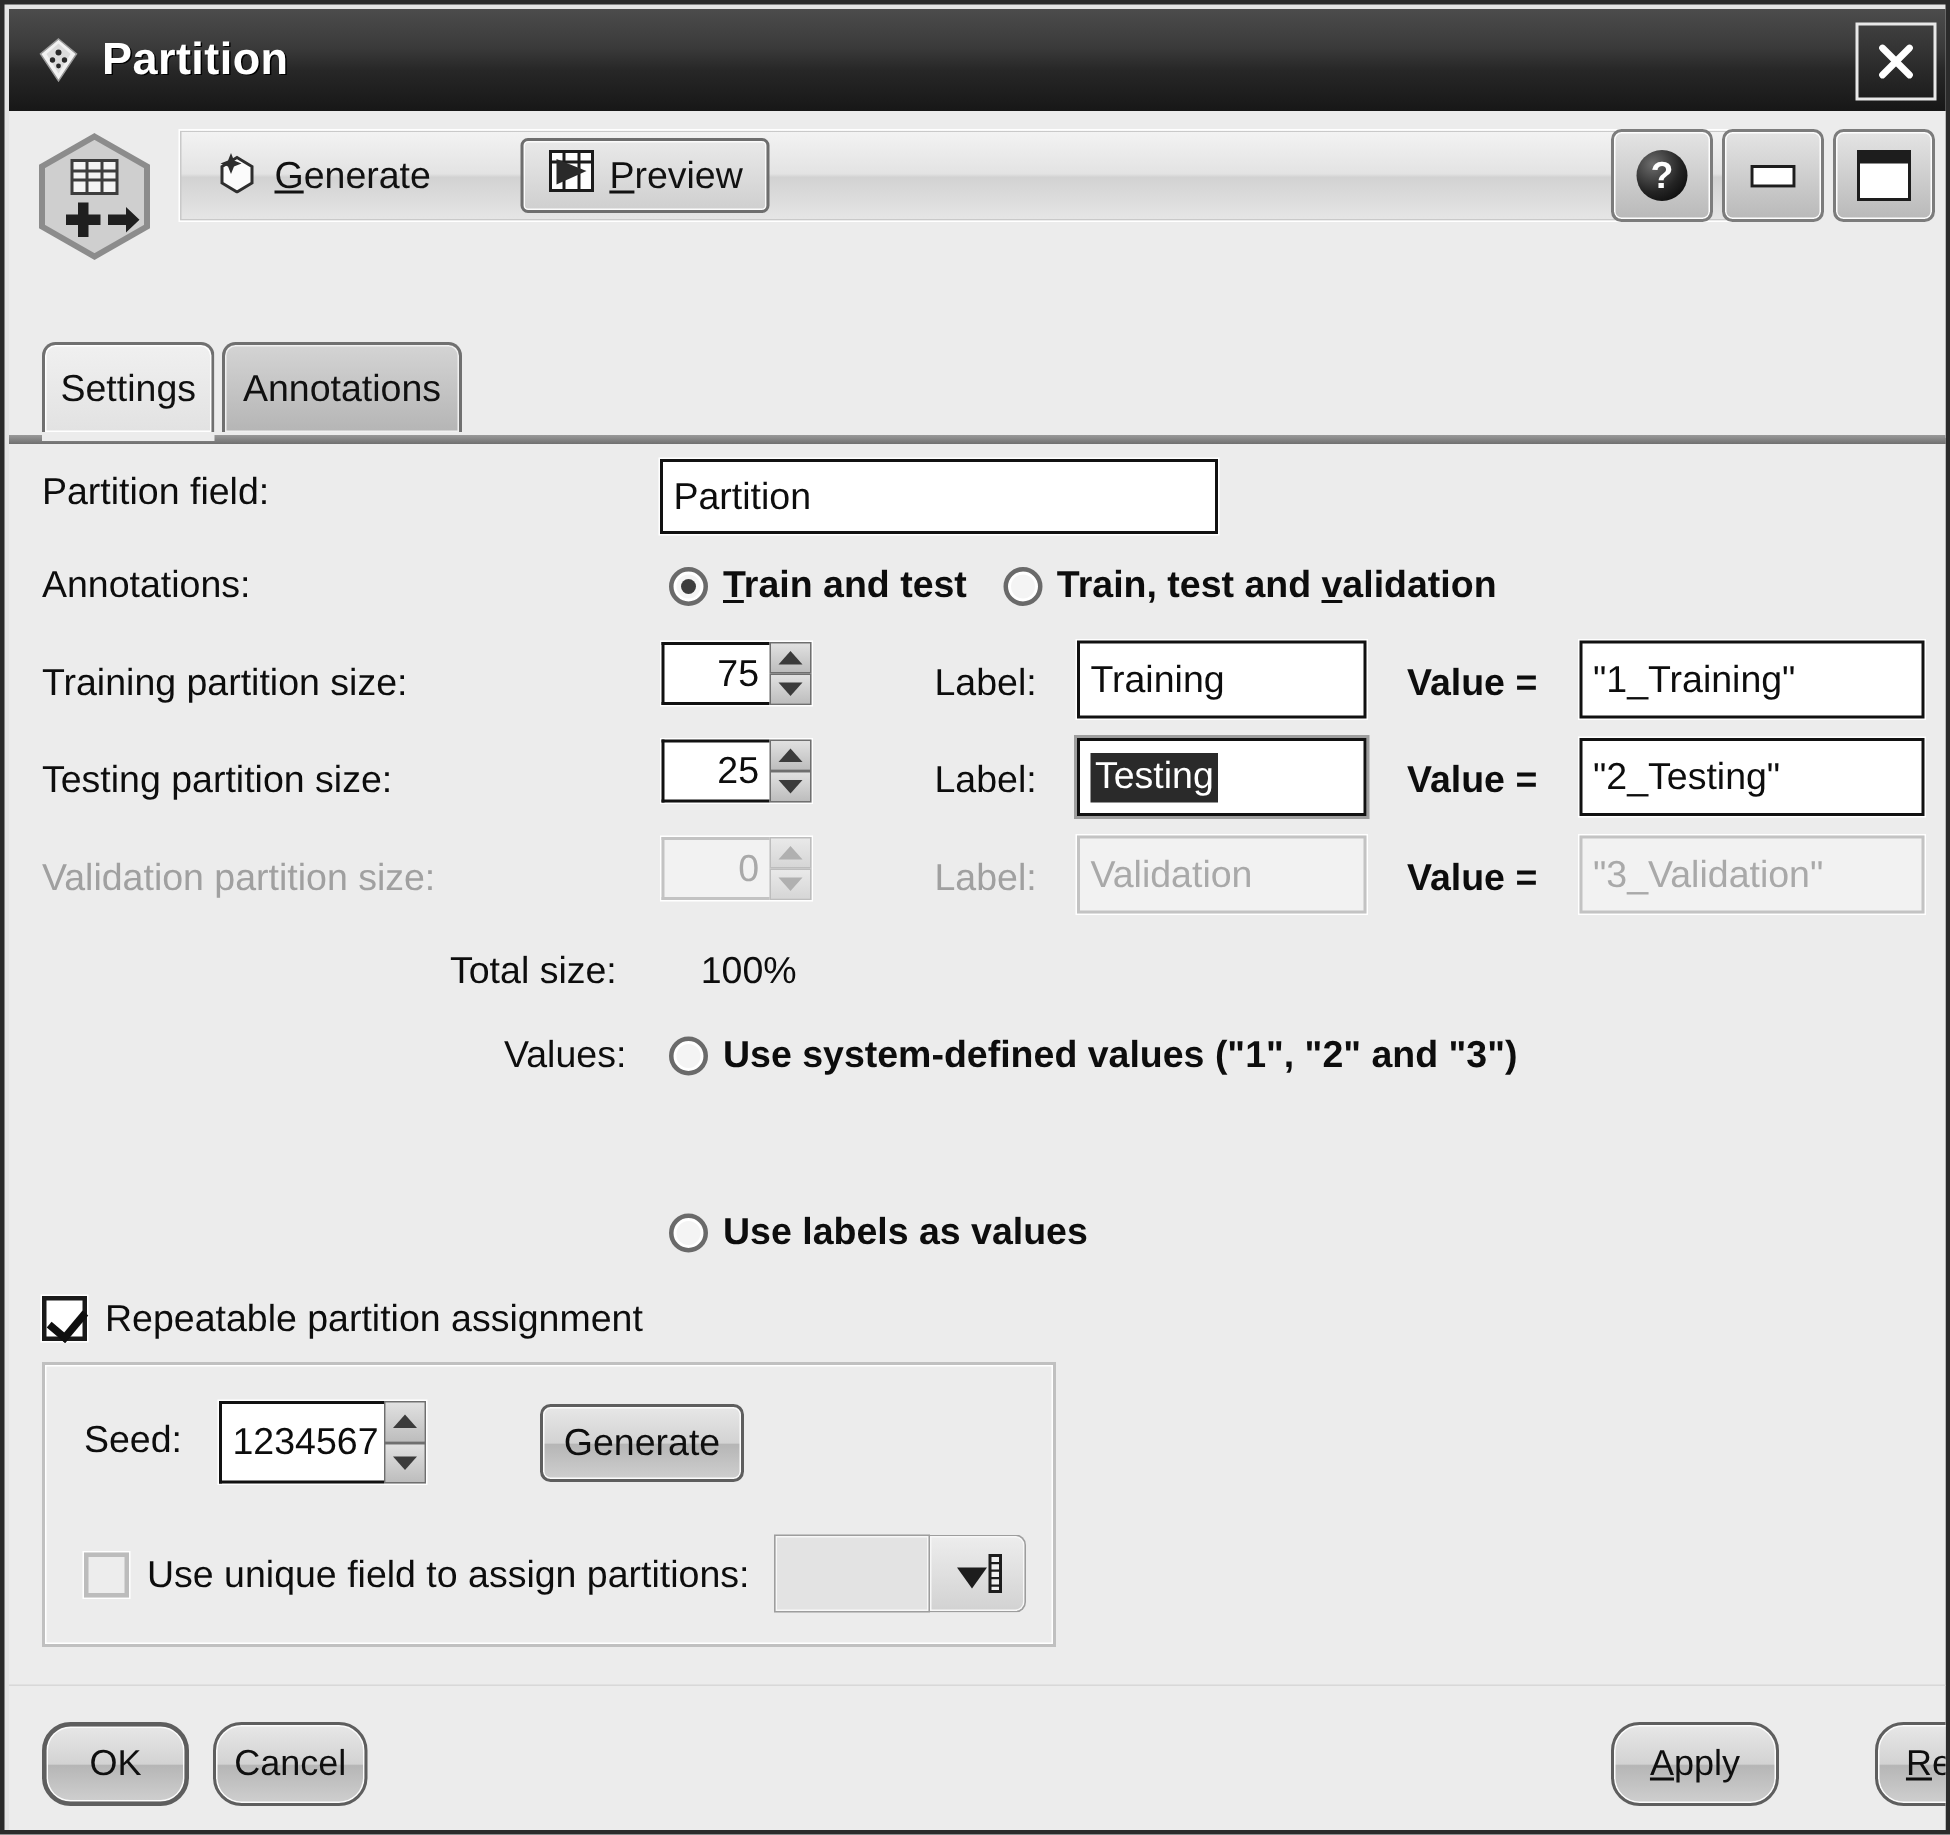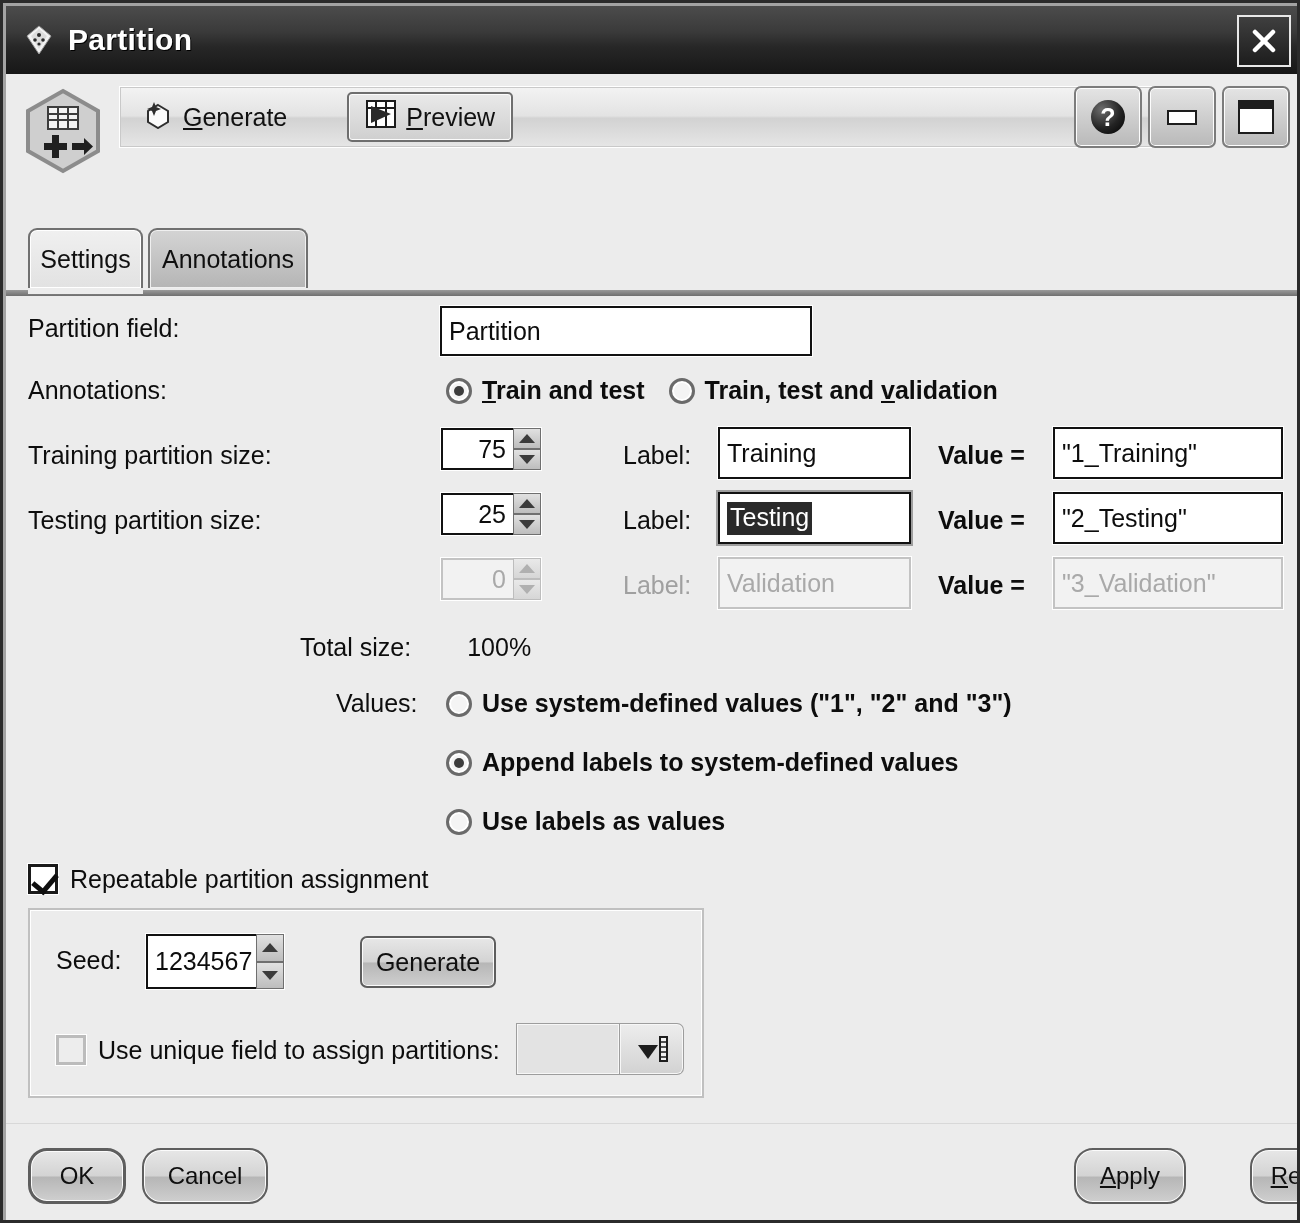--- a/index.html
+++ b/index.html
@@ -7,21 +7,21 @@
     background: #ffffff;
   }
   body {
     width: 1300px; height: 1223px;
     font-family: "Liberation Sans", sans-serif;
     -webkit-font-smoothing: none;
   }
   .window {
     position: absolute; left: 0; top: 0;
     width: 1300px; height: 1223px;
-    background: #a3a3a3;
+    background: #e5e5e5;
     border: 3px solid #2b2b2b;
     box-sizing: border-box;
     overflow: hidden;
   }
 
   
   .titlebar {
     position: absolute; left: 3px; top: 3px;
     width: 1294px; height: 68px;
     background: linear-gradient(to bottom, #4c4c4c 0%, #3a3a3a 38%, #272727 60%, #171717 100%);
@@ -431,20 +431,23 @@
     <div class="textbox" style="position:absolute; left:712px; top:196px; width:193px; height:52px; box-shadow:0 0 0 2px #9e9e9e;">
       <span class="selected-text">Testing</span>
     </div>
     <div class="row" style="left:932px; top:210px;">
       <span class="lbl bold">Value =</span>
     </div>
     <div class="textbox" style="position:absolute; left:1047px; top:196px; width:230px; height:52px;">
       <span>"2_Testing"</span>
     </div>
 
+    <div class="row" style="left:22px; top:275px;">
+      <span class="lbl dim">Validation partition size:</span>
+    </div>
     <div class="spinner dim" style="position:absolute; left:435px; top:262px;">
       <div class="spin-field">0</div>
       <div class="spin-btns">
         <div class="spin-btn">
             <span class="tri-up"></span>
           </div>
         <div class="spin-btn">
             <span class="tri-dn"></span>
           </div>
       </div>
@@ -467,26 +470,20 @@
       <span class="lbl" style="margin-left:56px;">100%</span>
     </div>
 
     <div class="row" style="left:330px; top:393px;">
       <span class="lbl">Values:</span>
     </div>
     <div class="row" style="left:440px; top:393px;">
       <span class="radio-opt">
         <span class="radio"></span>
         <span class="lbl">Use system-defined values ("1", "2" and "3")</span>
-      </span>
-    </div>
-    <div class="row" style="left:440px; top:452px;">
-      <span class="radio-opt">
-        <span class="radio on"></span>
-        <span class="lbl">Append labels to system-defined values</span>
       </span>
     </div>
     <div class="row" style="left:440px; top:511px;">
       <span class="radio-opt">
         <span class="radio"></span>
         <span class="lbl">Use labels as values</span>
       </span>
     </div>
 
     <div class="row" style="left:22px; top:568px;">
@@ -534,21 +531,21 @@
           </svg>
         </div>
       </div>
     </div>
   </div>
 
   <div class="bottombar">
     <div class="btn bb-btn" style="left:22px; width:98px; border-width:3px;">
       <span>OK</span>
     </div>
-    <div class="btn bb-btn" style="left:136px; width:126px;">
+    <div class="btn bb-btn" style="left:136px; width:103px;">
       <span>Cancel</span>
     </div>
     <div class="btn bb-btn" style="left:1068px; width:112px;">
       <span><u>A</u>pply</span>
     </div>
     <div class="btn bb-btn" style="left:1244px; width:104px;">
       <span><u>R</u>eset</span>
     </div>
   </div>
 

